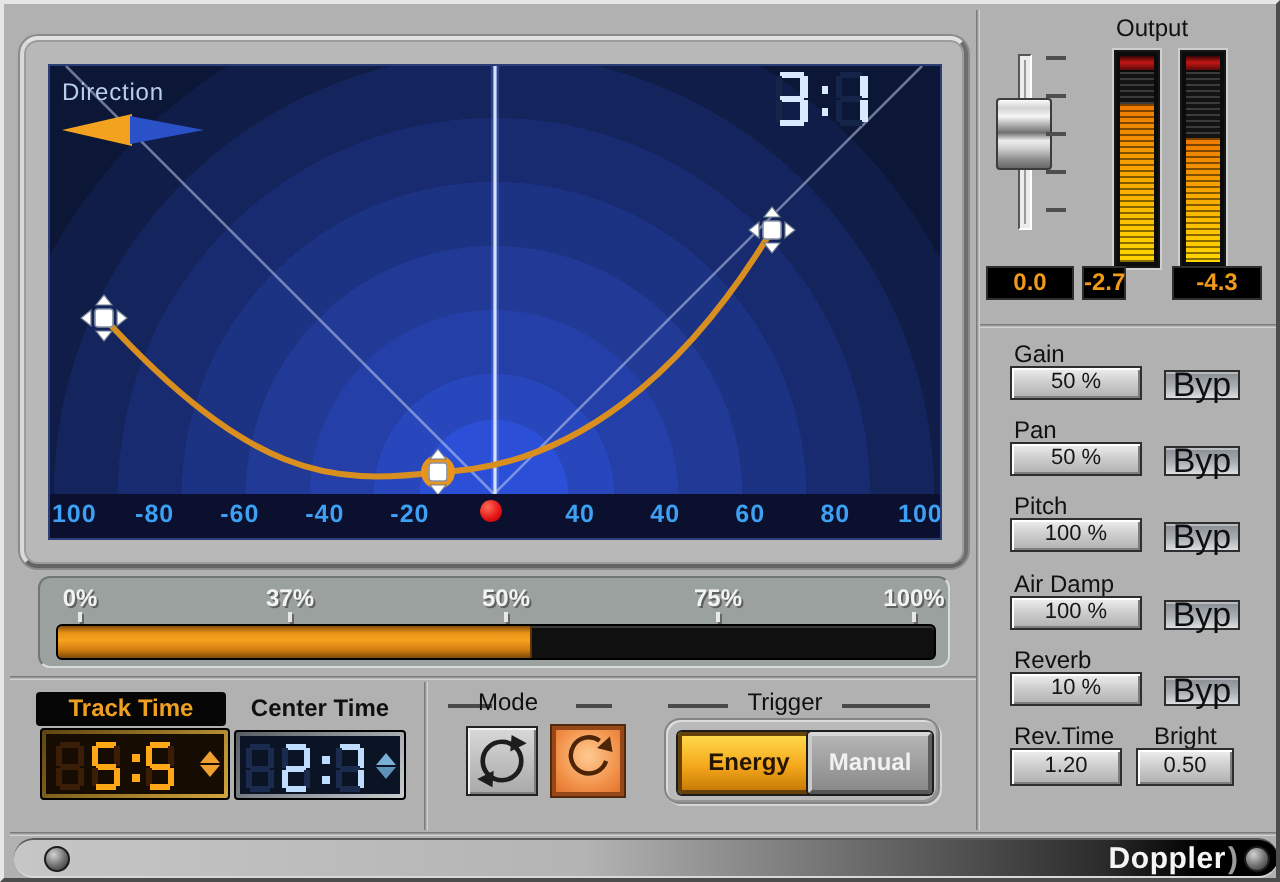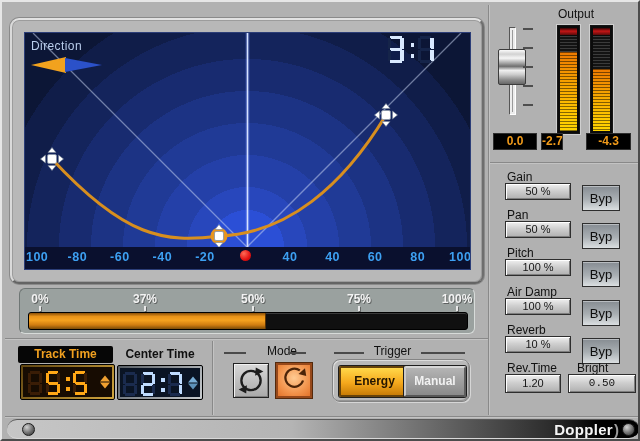--- a/index.html
+++ b/index.html
@@ -129,24 +129,24 @@
   #readout-0 { left:491px; width:44px; } #readout-1 { left:539px; width:22px; } #readout-2 { left:584px; width:45px; }
 
   
   #params-panel { left:488px; top:163px; width:150px; height:250px; }
   .p-row { position:absolute; left:0; width:150px; }
   .p-label { position:absolute; left:17px; top:0; font-size:12px; color:#111; white-space:nowrap; }
   .p-value { position:absolute; left:15px; top:13px; width:66px; height:17px;
     background:linear-gradient(180deg,#f0f0f0,#cfcfcf 45%,#b0b0b0);
     border:1px solid #2e2e2e; box-shadow:inset 1px 1px 0 #fff, inset -1px -1px 0 #7e7e7e;
     font-size:11px; color:#161616; text-align:center; line-height:15px; }
-  .p-byp { position:absolute; left:92px; top:15px; width:38px; height:26px;
+  .p-byp { position:absolute; left:92px; top:15px; width:38px; height:15px;
     background:linear-gradient(180deg,#868c92,#a9afb3 55%,#dbdfe1);
     border:1px solid #2e2e2e; box-shadow:inset 0 1px 0 #b9bdc1;
-    font-size:13px; color:#0e0e0e; text-align:center; line-height:13px; }
+    font-size:17px; color:#0e0e0e; text-align:center; line-height:13px; }
   .p-bottom-label { position:absolute; font-size:12px; color:#111; top:196px; }
   .p-bottom-value { position:absolute; top:209px; height:19px;
     background:linear-gradient(180deg,#f0f0f0,#cfcfcf 45%,#b0b0b0);
     border:1px solid #2e2e2e; box-shadow:inset 1px 1px 0 #fff, inset -1px -1px 0 #7e7e7e;
     font-size:11px; color:#161616; text-align:center; line-height:17px; }
 
   
   #footer-strip { left:5px; top:417px; width:632px; height:20px; border-radius:10px;
     background:linear-gradient(90deg,#c6c6c6 0%,#b4b4b4 45%,#2c2c2c 86%,#000 94%);
     border-top:1px solid #5a5a5a; border-bottom:1px solid #d8d8d8;
@@ -331,21 +331,21 @@
           <div style="left: 46.5px; top: 21px; width: 10px; height: 3px; background: rgb(26, 43, 78);"></div>
         </div>
       <div class="spinner" id="center-spinner">
         <div class="spin-up"></div>
         <div class="spin-down"></div>
       </div>
     </div>
   </div>
 
   <div class="hdr-line" style="left:222px; width:22px;"></div>
-  <div class="hdr-text" style="left:259px; width:42px;">Mode</div>
+  <div class="hdr-text" style="left:231px; width:42px;">Mode</div>
   <div class="hdr-line" style="left:286px; width:18px;"></div>
 
   <div class="mode-btn" id="mode-loop" style="left:231px; top:361px;">
     <svg width="34" height="33" viewBox="0 0 24 24">
       <circle cx="12" cy="12" r="7" fill="none" stroke="#1d1d1d" stroke-width="1.7"></circle>
       <polygon points="15.5,2.5 21,5.5 15,8.5" fill="#1d1d1d"></polygon>
       <polygon points="8.5,21.5 3,18.5 9,15.5" fill="#1d1d1d"></polygon>
     </svg>
   </div>
   <div class="mode-btn" id="mode-once" style="left:274px; top:361px;">
@@ -413,21 +413,21 @@
     </div>
     <div class="p-row" style="top:158px;">
       <div class="p-label">Reverb</div>
       <button class="p-value">10 %</button>
       <button class="p-byp">Byp</button>
     </div>
 
     <div class="p-bottom-label" style="left:17px;">Rev.Time</div>
     <div class="p-bottom-label" style="left:87px;">Bright</div>
     <button class="p-bottom-value" style="left:15px; width:56px;">1.20</button>
-    <button class="p-bottom-value" style="left:78px; width:68px;font-family:Liberation Mono, monospace;">0.50</button>
+    <button class="p-bottom-value" style="left:78px; width:49px;">0.50</button>
   </div>
 
   <div class="abs" id="footer-strip">
     <span id="brand">Doppler</span>
     <span id="brand-bracket">)</span>
   </div>
   <div class="sphere" style="left:20px; top:421px;"></div>
   <div class="sphere" style="left:620px; top:421px;"></div>
 
 </div>

